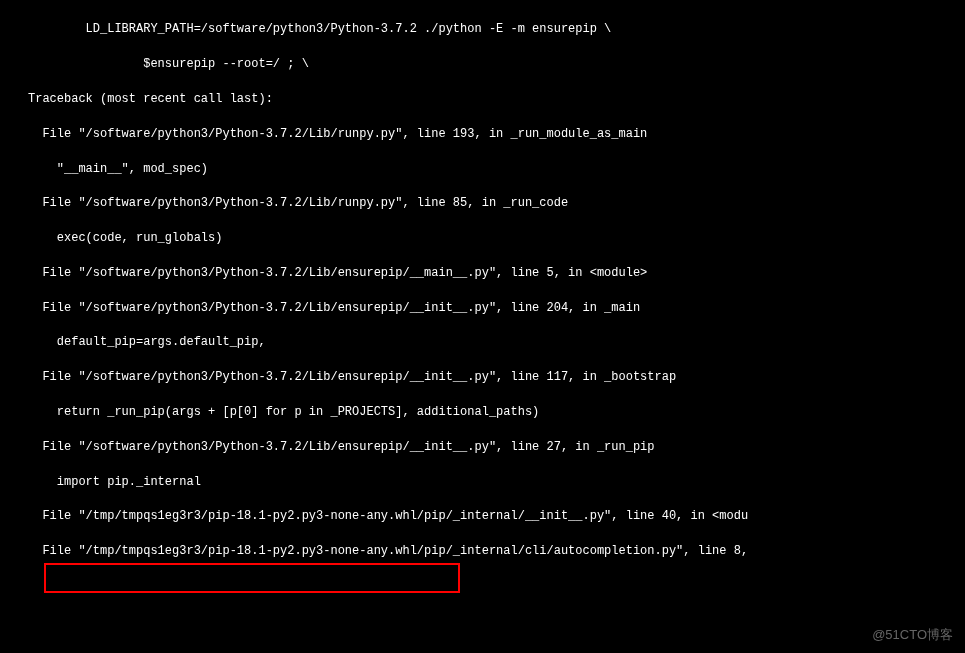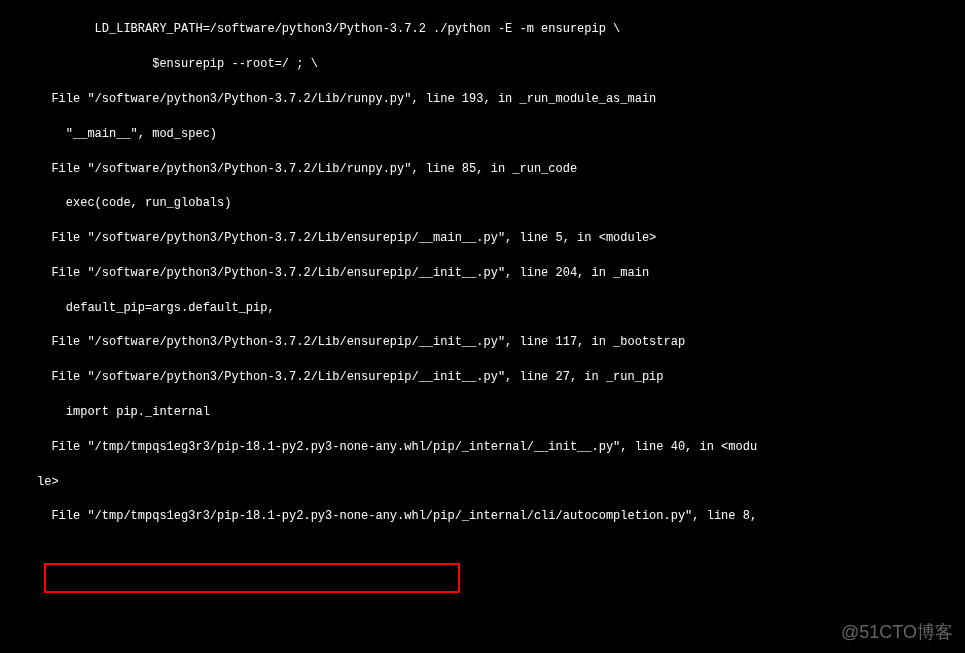--- a/index.html
+++ b/index.html
@@ -30,46 +30,46 @@
       top: 563px;
       width: 416px;
       height: 30px;
       pointer-events: none;
     }
     .watermark {
       position: absolute;
       bottom: 8px;
       right: 12px;
       color: #666;
-      font-size: 18px;
+      font-size: 13px;
       font-family: Arial, sans-serif;
     }
     .line {
       display: block;
-      margin-left: 9px;
     }
   </style>
 </head>
 <body>
 
 <div class="terminal">
 <span class="line">        LD_LIBRARY_PATH=/software/python3/Python-3.7.2 ./python -E -m ensurepip \</span>
 <span class="line">                $ensurepip --root=/ ; \</span>
+<span class="line">Traceback (most recent call last):</span>
 <span class="line">  File "/software/python3/Python-3.7.2/Lib/runpy.py", line 193, in _run_module_as_main</span>
 <span class="line">    "__main__", mod_spec)</span>
 <span class="line">  File "/software/python3/Python-3.7.2/Lib/runpy.py", line 85, in _run_code</span>
 <span class="line">    exec(code, run_globals)</span>
 <span class="line">  File "/software/python3/Python-3.7.2/Lib/ensurepip/__main__.py", line 5, in &lt;module&gt;</span>
 <span class="line">  File "/software/python3/Python-3.7.2/Lib/ensurepip/__init__.py", line 204, in _main</span>
 <span class="line">    default_pip=args.default_pip,</span>
 <span class="line">  File "/software/python3/Python-3.7.2/Lib/ensurepip/__init__.py", line 117, in _bootstrap</span>
+<span class="line">    return _run_pip(args + [p[0] for p in _PROJECTS], additional_paths)</span>
 <span class="line">  File "/software/python3/Python-3.7.2/Lib/ensurepip/__init__.py", line 27, in _run_pip</span>
 <span class="line">    import pip._internal</span>
 <span class="line">  File "/tmp/tmpqs1eg3r3/pip-18.1-py2.py3-none-any.whl/pip/_internal/__init__.py", line 40, in &lt;modu</span>
-<span class="line">le&gt;</span>
 <span class="line">  File "/tmp/tmpqs1eg3r3/pip-18.1-py2.py3-none-any.whl/pip/_internal/cli/autocompletion.py", line 8,</span>
 
 
 
 
 
 
 
 
 

